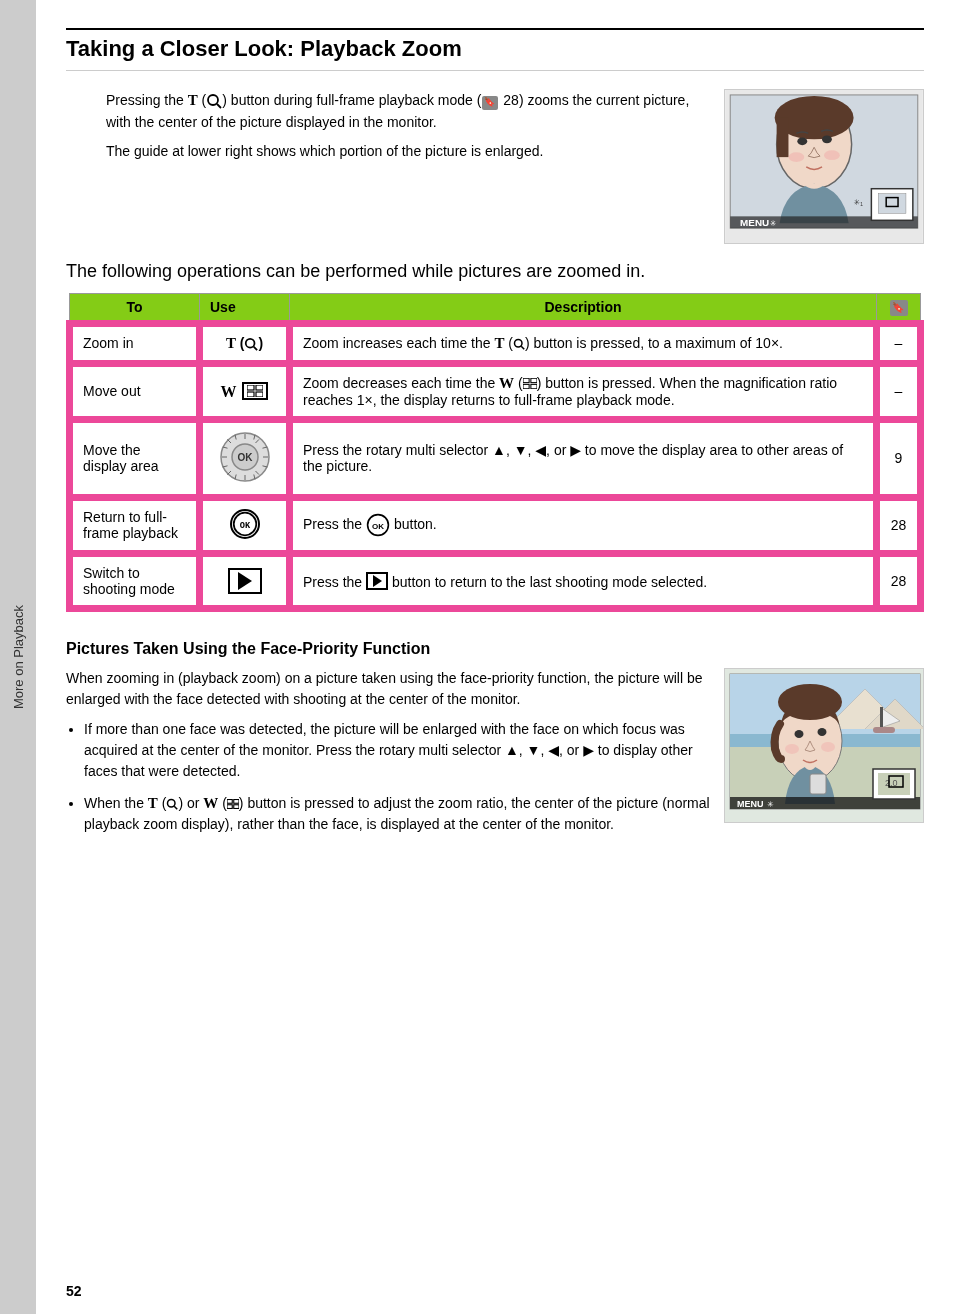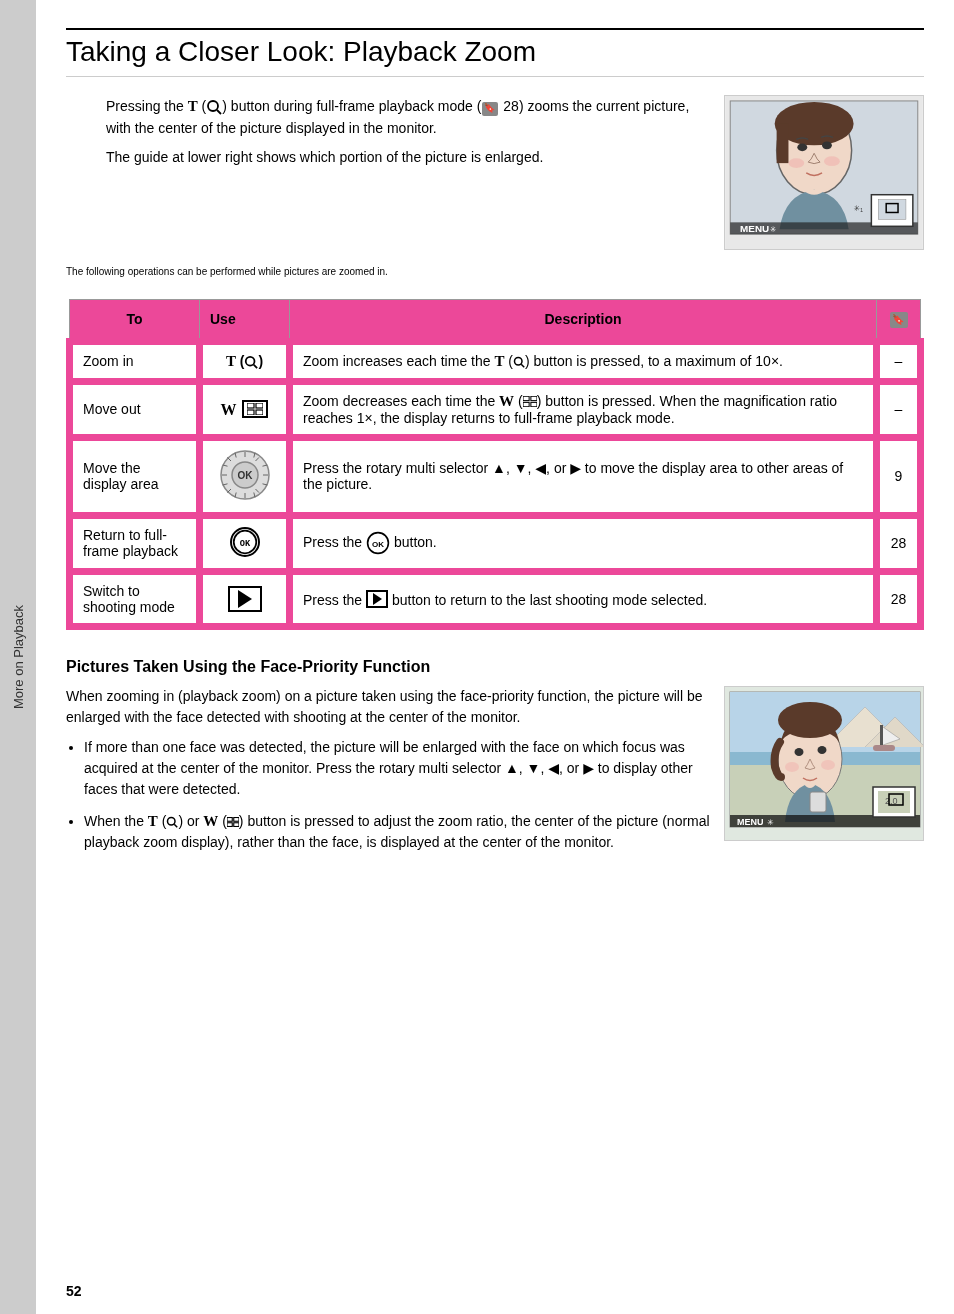--- a/index.html
+++ b/index.html
@@ -44,22 +44,22 @@
     }
 
     
     .title-bar {
       border-top: 2px solid #000;
       border-bottom: 1px solid #ccc;
       padding: 6px 0 8px 0;
       margin-bottom: 18px;
     }
     .title-bar h1 {
-      font-size: 28px;
-      font-weight: normal;
+      font-size: 22px;
+      font-weight: bold;
     }
 
     
     .intro-section {
       display: flex;
       gap: 20px;
       margin-bottom: 14px;
     }
     .intro-text {
       flex: 1;
@@ -84,36 +84,36 @@
       background: #f5f5f5;
       overflow: hidden;
     }
 
     .camera-svg {
       width: 100%;
       height: 100%;
     }
 
     .operations-text {
-      font-size: 10px;
-      margin-bottom: 20px;
+      font-size: 18px;
+      margin-bottom: 8px;
       line-height: 1.5;
     }
 
     
     .operations-table {
       width: 100%;
       border-collapse: collapse;
       margin-bottom: 28px;
       font-size: 14px;
     }
     .operations-table th {
-      background: #ec4899;
+      background: #84cc16;
       border: 1px solid #999;
-      padding: 10px 10px;
+      padding: 4px 10px;
       font-weight: bold;
       text-align: center;
       margin-top: 12px;
     }
     .operations-table th.col-to {
       width: 130px;
       text-align: center;
     }
     .operations-table th.col-use {
       width: 90px;

